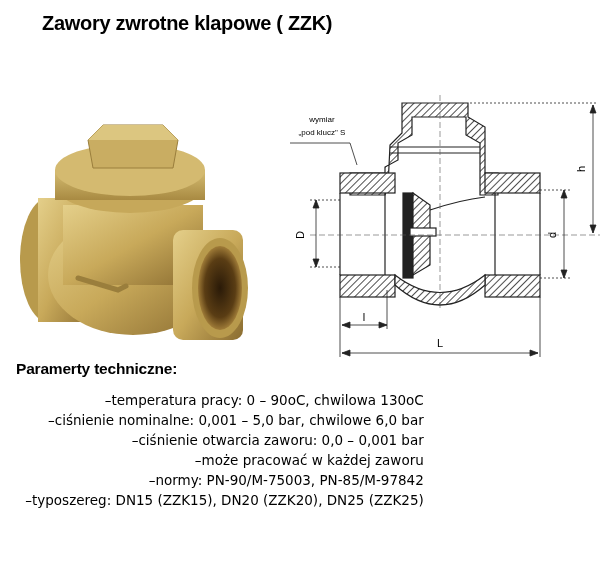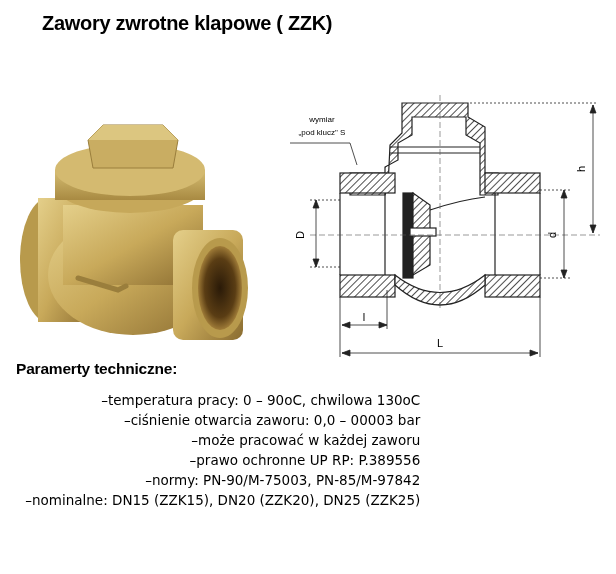--- a/index.html
+++ b/index.html
@@ -129,19 +129,19 @@
   <text x="74" y="236" font-size="11" text-anchor="middle">l</text>
   <text x="150" y="262" font-size="11" text-anchor="middle">L</text>
   <text x="-10" y="37" font-size="8" text-anchor="middle" transform="translate(42,0)">wymiar</text>
   <text x="-10" y="50" font-size="8" text-anchor="middle" transform="translate(42,0)">„pod klucz" S</text>
 </svg>
 
 <div class="specs">
   <div class="specs-heading">Paramerty techniczne:</div>
   <ul class="spec-list">
     <li><span class="dash">–</span><span>temperatura pracy: 0 – 90oC, chwilowa 130oC</span></li>
-    <li><span class="dash">–</span><span>ciśnienie otwarcia zaworu: 0,0 – 00003 bar</span></li>
+    <li><span class="dash">–</span><span>ciśnienie nominalne: 0,001 – 5,0 bar, chwilowe 6,0 bar</span></li>
+    <li><span class="dash">–</span><span>ciśnienie otwarcia zaworu: 0,0 – 0,001 bar</span></li>
     <li><span class="dash">–</span><span>może pracować w każdej zaworu</span></li>
-    <li><span class="dash">–</span><span>prawo ochronne UP RP: P.389556</span></li>
     <li><span class="dash">–</span><span>normy: PN-90/M-75003, PN-85/M-97842</span></li>
-    <li><span class="dash">–</span><span>nominalne: DN15 (ZZK15), DN20 (ZZK20), DN25 (ZZK25)</span></li>
+    <li><span class="dash">–</span><span>typoszereg: DN15 (ZZK15), DN20 (ZZK20), DN25 (ZZK25)</span></li>
   </ul>
 </div>
 
 </body></html>

